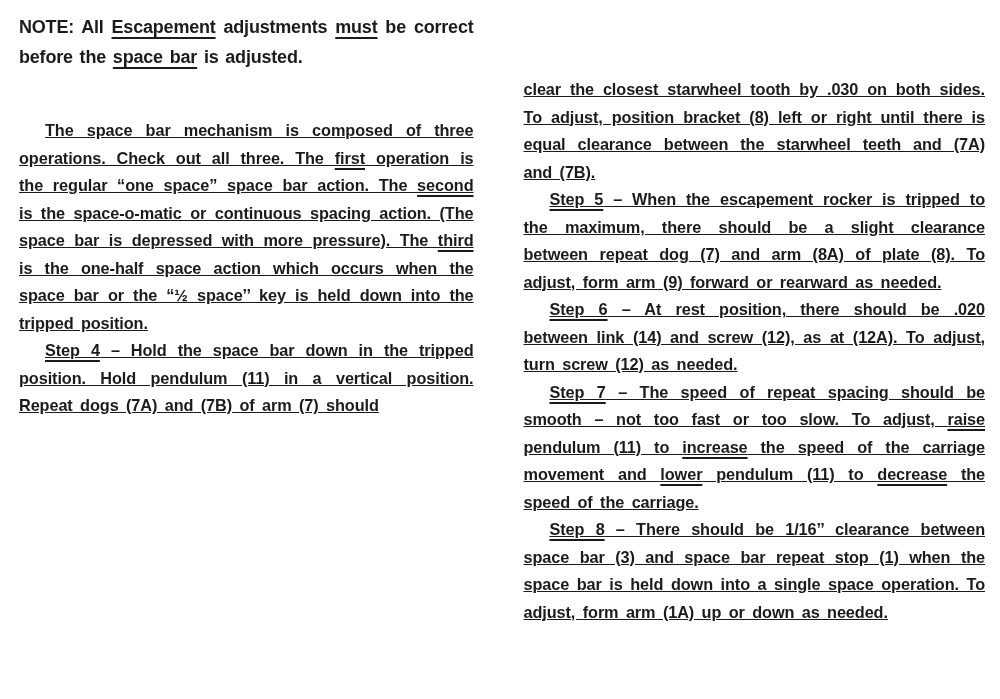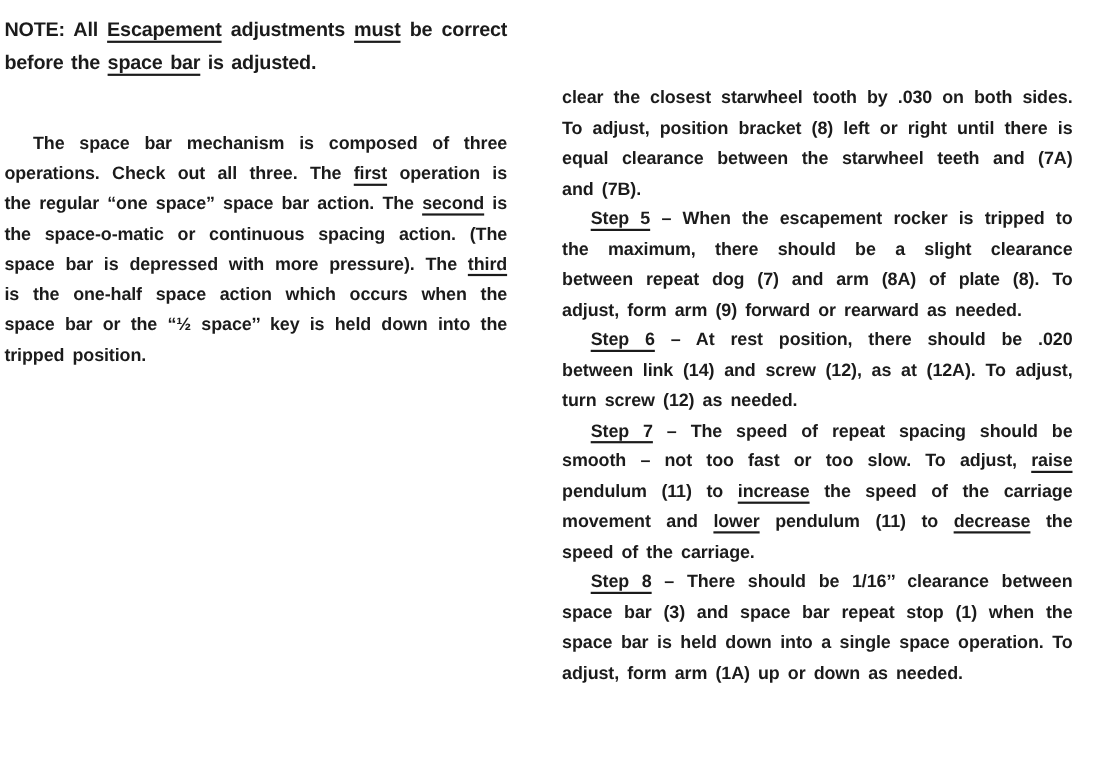--- a/index.html
+++ b/index.html
@@ -7,21 +7,21 @@
     padding: 0;
     width: 1000px;
     height: 699px;
     background: #ffffff;
     overflow: hidden;
   }
   .page {
     box-sizing: border-box;
     width: 1000px;
     height: 699px;
-    padding: 10px 15px 0 4px;
+    padding: 10px 15px 0 19px;
     display: flex;
     font-family: "Liberation Sans", sans-serif;
     color: #1b1b1b;
     font-weight: 700;
   }
   .col {
     box-sizing: border-box;
   }
   .col-left {
     width: 457px;
@@ -39,38 +39,40 @@
     text-align: justify;
     margin: 2px 0 45px 0;
   }
   p.para {
     margin: 0;
     font-size: 16.3px;
     line-height: 27.5px;
     letter-spacing: -0.1px;
     word-spacing: 3px;
     text-align: justify;
+    text-decoration: underline;
   }
   p.para.indent {
     text-indent: 26px;
   }
   .u {
     text-decoration: underline;
     text-decoration-thickness: 2px;
     text-underline-offset: 4px;
   }
 </style>
 </head>
 <body>
 
 <div class="page">
   <div class="col col-left">
     <p class="note"><span>NOTE: All </span><span class="u">Escapement</span><span> adjustments </span><span class="u">must</span><span> be correct before the </span><span class="u">space bar</span><span> is adjusted.</span></p>
     <div>
         <p class="para indent"><span>The space bar mechanism is composed of three operations. Check out all three. The </span><span class="u">first</span><span> operation is the regular “one space” space bar action. The </span><span class="u">second</span><span> is the space-o-matic or continuous spacing action. (The space bar is depressed with more pressure). The </span><span class="u">third</span><span> is the one-half space action which occurs when the space bar or the “½ space’’ key is held down into the tripped position.</span></p>
+        <p class="para indent"><span class="u">Step 4</span><span> – Hold the space bar down in the tripped position. Hold pendulum (11) in a vertical position. Repeat dogs (7A) and (7B) of arm (7) should</span></p>
       </div>
   </div>
   <div class="col col-right">
     <div>
         <p class="para"><span>clear the closest starwheel tooth by .030 on both sides. To adjust, position bracket (8) left or right until there is equal clearance between the starwheel teeth and (7A) and (7B).</span></p>
         <p class="para indent"><span class="u">Step 5</span><span> – When the escapement rocker is tripped to the maximum, there should be a slight clearance between repeat dog (7) and arm (8A) of plate (8). To adjust, form arm (9) forward or rearward as needed.</span></p>
         <p class="para indent"><span class="u">Step 6</span><span> – At rest position, there should be .020 between link (14) and screw (12), as at (12A). To adjust, turn screw (12) as needed.</span></p>
         <p class="para indent"><span class="u">Step 7</span><span> – The speed of repeat spacing should be smooth – not too fast or too slow. To adjust, </span><span class="u">raise</span><span> pendulum (11) to </span><span class="u">increase</span><span> the speed of the carriage movement and </span><span class="u">lower</span><span> pendulum (11) to </span><span class="u">decrease</span><span> the speed of the carriage.</span></p>
         <p class="para indent"><span class="u">Step 8</span><span> – There should be 1/16’’ clearance between space bar (3) and space bar repeat stop (1) when the space bar is held down into a single space operation. To adjust, form arm (1A) up or down as needed.</span></p>
       </div>

